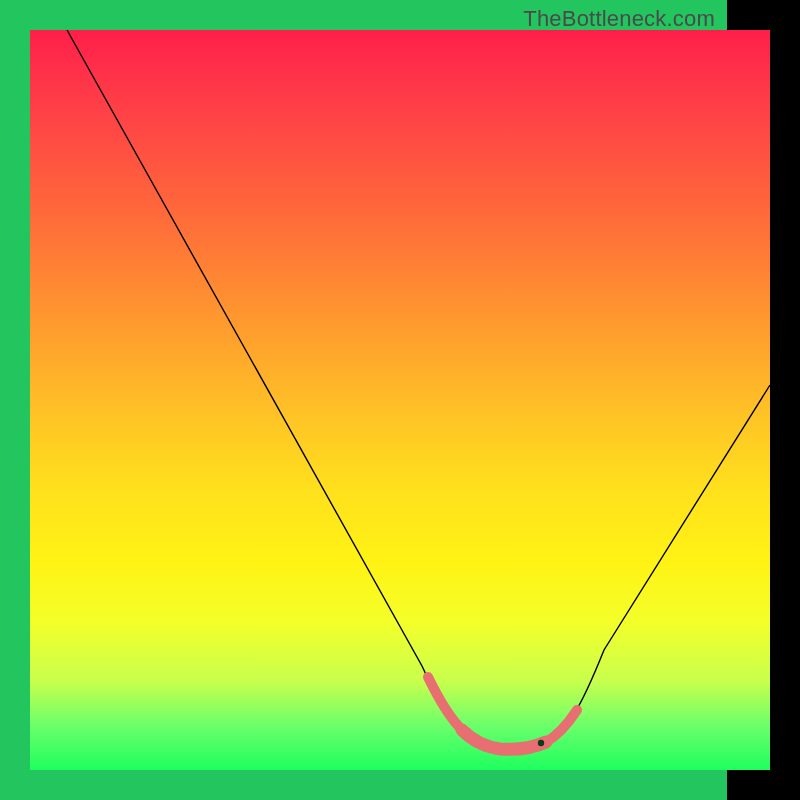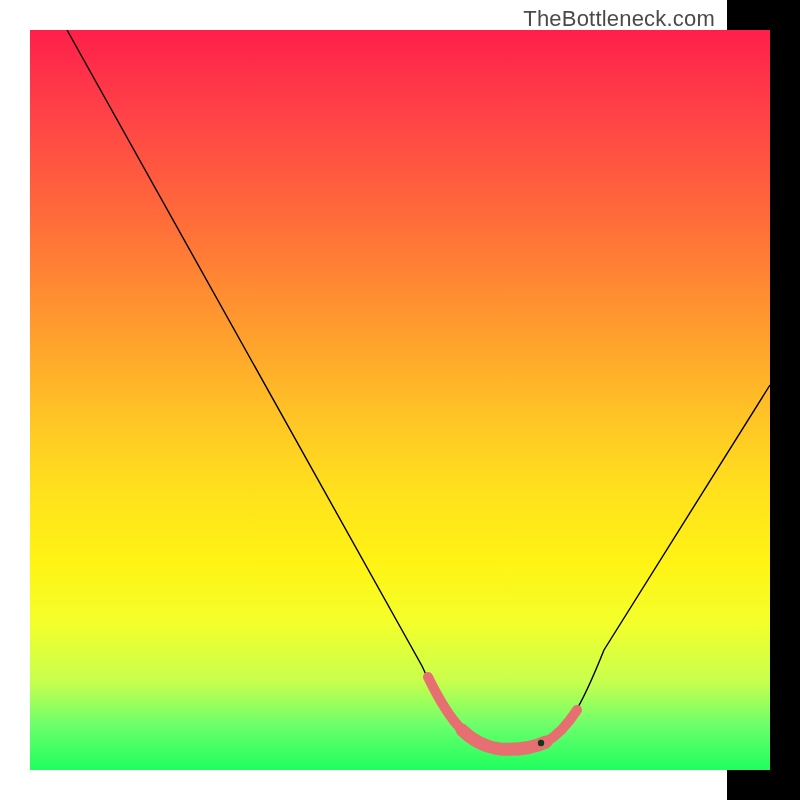--- a/index.html
+++ b/index.html
@@ -8,21 +8,21 @@
     width: 800px;
     height: 800px;
     background: #000;
     overflow: hidden;
     font-family: Arial, Helvetica, sans-serif;
   }
   .frame {
     position: relative;
     width: 727px;
     height: 800px;
-    background: #ffffff;
+    background: #22c55e;
   }
   .plot-area {
     position: absolute;
     left: 30px;
     top: 30px;
     width: 740px;
     height: 740px;
     background: linear-gradient(
       to bottom,
       #ff1f4a 0%,

